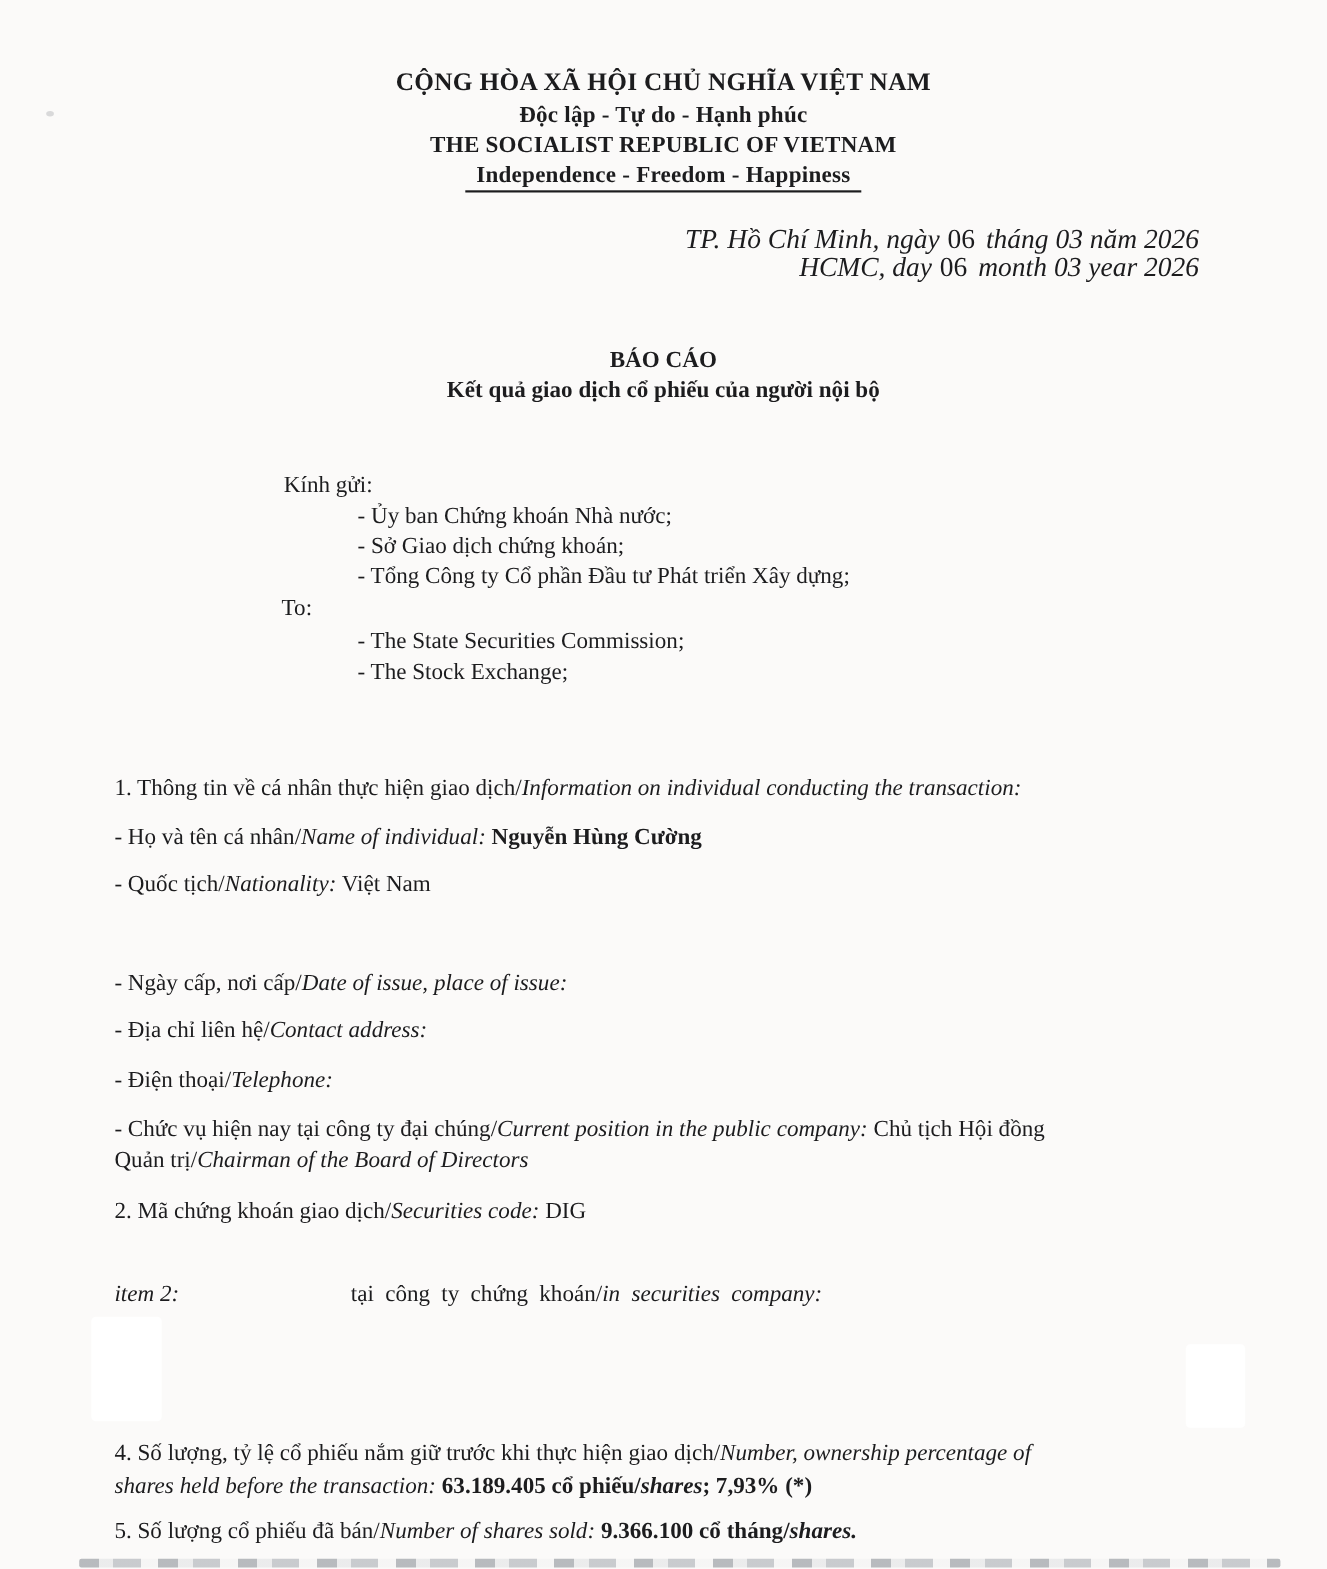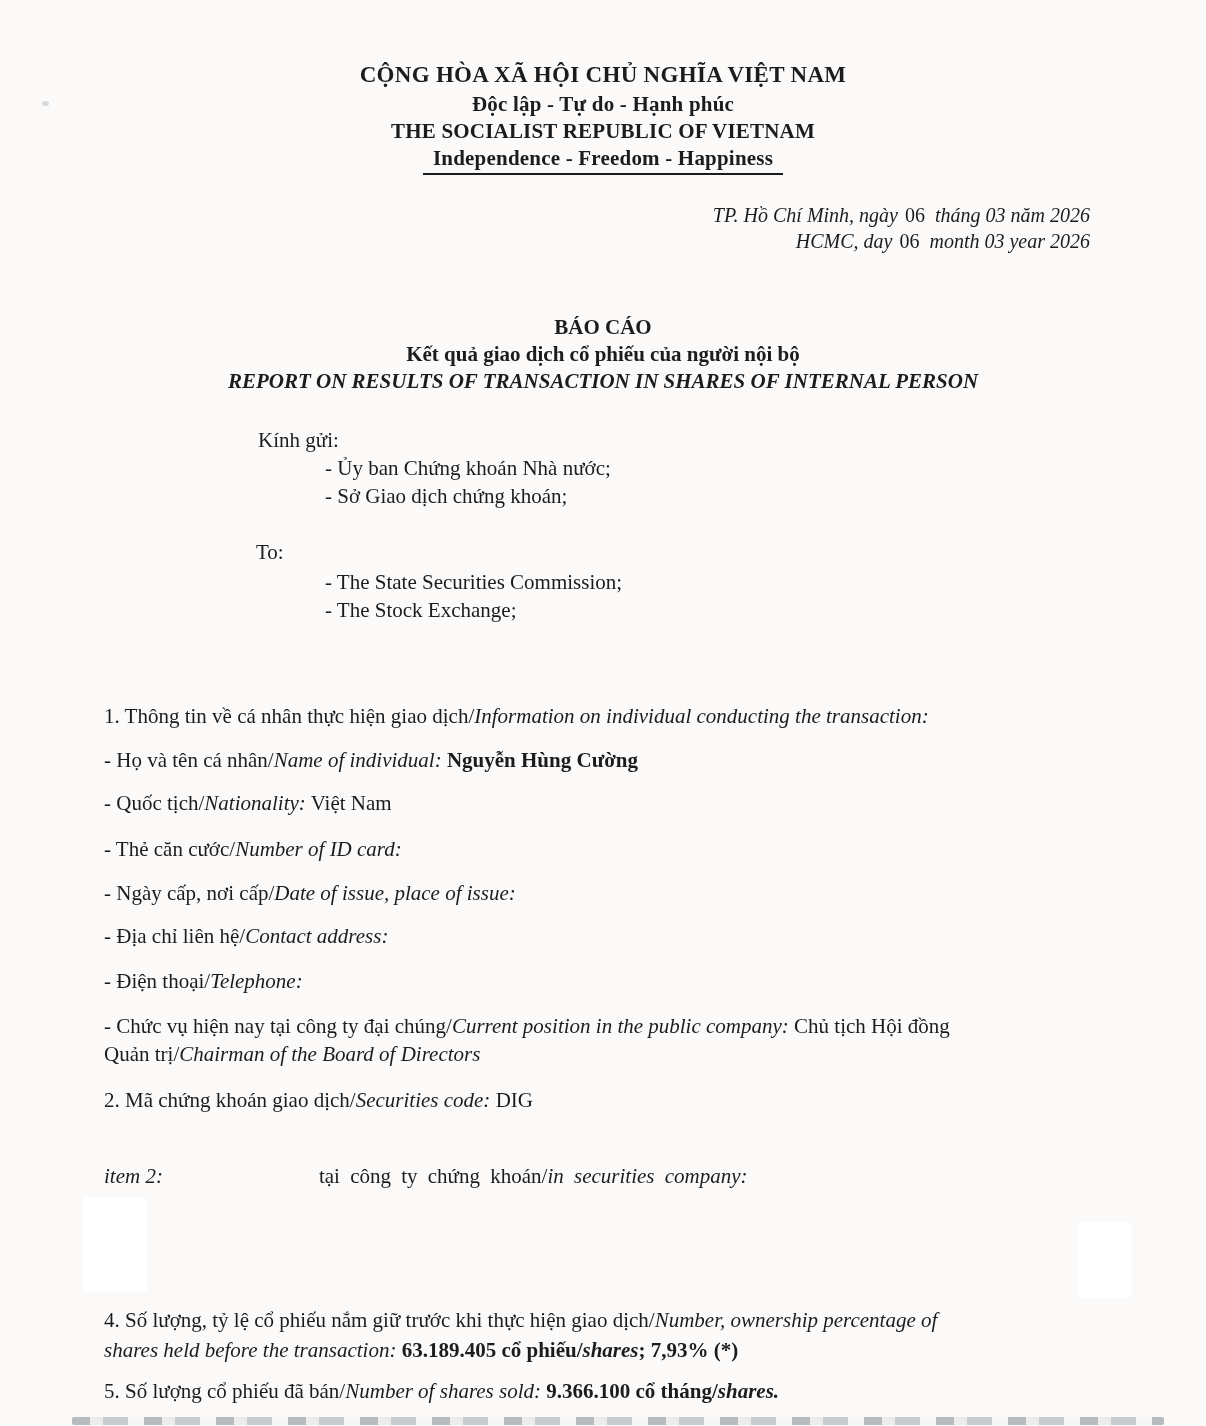--- a/index.html
+++ b/index.html
@@ -12,21 +12,21 @@
     overflow: hidden;
   }
   .page { position: relative; width: 1206px; height: 1426px; }
   .abs { position: absolute; white-space: nowrap; }
   .center { left: 0; right: 0; text-align: center; }
   .b { font-weight: bold; }
   .i { font-style: italic; }
   .hl1 { font-size: 23px; letter-spacing: .3px; }
   .hl  { font-size: 21px; letter-spacing: .2px; }
   .ul  { border-bottom: 2px solid #1c1c1e; padding: 0 10px 3px 10px; }
-  .dl  { right: 116px; text-align: right; font-size: 20px; font-style: italic; }
+  .dl  { right: 116px; text-align: right; font-size: 25px; font-style: italic; }
   .day { font-style: normal; margin: 0 10px 0 7px; }
   .tl  { font-size: 21px; }
   .rc  { font-size: 21px; }
   .bl  { left: 104px; font-size: 21px; }
   .sp3 { display: inline-block; width: 156px; }
   .ws  { word-spacing: 5px; }
   .whiteout { position: absolute; background: #ffffff; border-radius: 4px; }
   .scan-strip {
     position: absolute; top: 1417px; left: 72px; width: 1092px; height: 8px;
     border-radius: 2px; opacity: .75;
@@ -44,40 +44,38 @@
   <div class="abs center hl1 b" style="top:62px">CỘNG HÒA XÃ HỘI CHỦ NGHĨA VIỆT NAM</div>
   <div class="abs center hl b" style="top:92px">Độc lập - Tự do - Hạnh phúc</div>
   <div class="abs center hl b" style="top:119px">THE SOCIALIST REPUBLIC OF VIETNAM</div>
   <div class="abs center" style="top:146px"><span class="hl b ul">Independence - Freedom - Happiness</span></div>
 
   <div class="abs dl" style="top:204px"><span>TP. Hồ Chí Minh, ngày</span><span class="day">06</span><span>tháng 03 năm 2026</span></div>
   <div class="abs dl" style="top:230px"><span>HCMC, day</span><span class="day">06</span><span>month 03 year 2026</span></div>
 
   <div class="abs center tl b" style="top:315px">BÁO CÁO</div>
   <div class="abs center tl b" style="top:342px">Kết quả giao dịch cổ phiếu của người nội bộ</div>
-  <div class="abs center tl b i" style="top:369px">REPORT ON RESULTS OF TRANSACTION IN SHARES OF INTERNAL PERSON</div>
 
   <div class="abs rc" style="top:428px;left:258px">Kính gửi:</div>
   <div class="abs rc" style="top:456px;left:325px">- Ủy ban Chứng khoán Nhà nước;</div>
   <div class="abs rc" style="top:484px;left:325px">- Sở Giao dịch chứng khoán;</div>
+  <div class="abs rc" style="top:511px;left:325px">- Tổng Công ty Cổ phần Đầu tư Phát triển Xây dựng;</div>
 
   <div class="abs rc" style="top:540px;left:256px">To:</div>
   <div class="abs rc" style="top:570px;left:325px">- The State Securities Commission;</div>
   <div class="abs rc" style="top:598px;left:325px">- The Stock Exchange;</div>
 
   <div class="abs bl" style="top:704px"><span>1. Thông tin về cá nhân thực hiện giao dịch/</span><span class="i">Information on individual conducting the transaction:</span></div>
 
   <div class="abs bl" style="top:748px"><span>- Họ và tên cá nhân/</span><span class="i">Name of individual:</span>
     <span class="b">Nguyễn Hùng Cường</span></div>
 
   <div class="abs bl" style="top:791px"><span>- Quốc tịch/</span><span class="i">Nationality:</span>
     <span>Việt Nam</span></div>
 
-  <div class="abs bl" style="top:837px"><span>- Thẻ căn cước/</span><span class="i">Number of ID card:</span>
-    <span></span></div>
 
   <div class="abs bl" style="top:881px"><span>- Ngày cấp, nơi cấp/</span><span class="i">Date of issue, place of issue:</span>
     <span></span></div>
 
   <div class="abs bl" style="top:924px"><span>- Địa chỉ liên hệ/</span><span class="i">Contact address:</span>
     <span></span></div>
 
   <div class="abs bl" style="top:969px"><span>- Điện thoại/</span><span class="i">Telephone:</span>
     <span></span></div>
 

